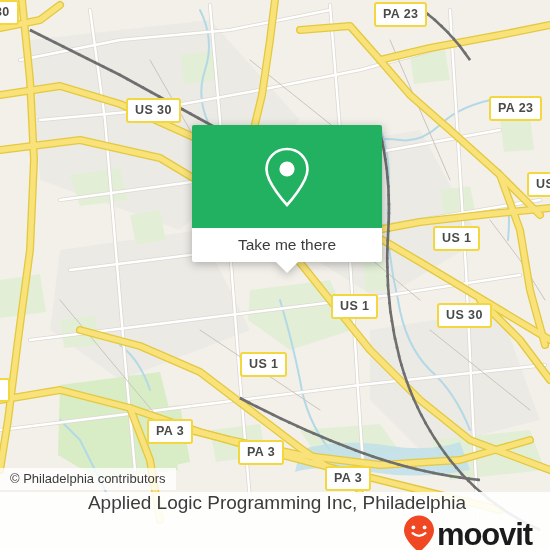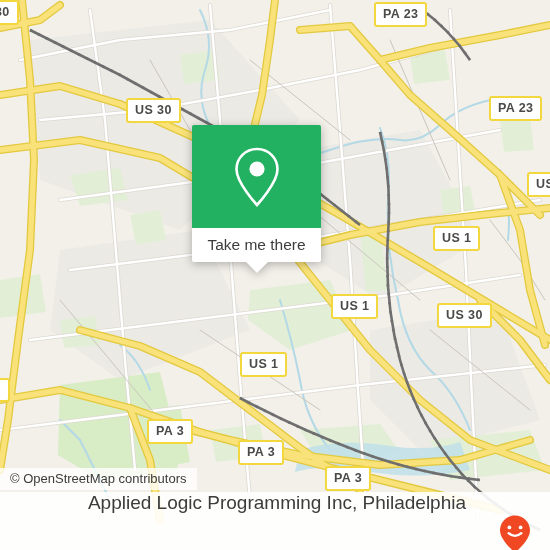--- a/index.html
+++ b/index.html
@@ -25,21 +25,21 @@
     line-height:1;
     padding:3.5px 7px 4.5px 7px;
     white-space:nowrap;
     box-sizing:border-box;
   }
 
   
   #poi-card{
     position:absolute;
     left:192px;top:125px;
-    width:129px;
+    width:190px;
     filter:drop-shadow(0 2px 5px rgba(0,0,0,.28));
   }
   #poi-card-green{
     background:#22b061;
     height:103px;
     display:flex;align-items:center;justify-content:center;
     border-radius:2px 2px 0 0;
   }
   #poi-card-label{
     background:#ffffff;
@@ -270,28 +270,29 @@
         <circle cx="27" cy="24" r="7.6" fill="#ffffff"></circle>
       </svg>
     </div>
     <div id="poi-card-label">
       <span>Take me there</span>
     </div>
     <div id="poi-card-pointer"></div>
   </div>
 
   <div id="attribution">
-    <span>© OpenStreetMap contributors</span>
+    <span>© Philadelphia contributors</span>
   </div>
 
   <div id="bottom-bar">
     <div id="bottom-title">Applied Logic Programming Inc, Philadelphia</div>
     <div id="brand">
       <svg width="34" height="40" viewBox="0 0 34 40">
         <path d="M17 1.5 C8.7 1.5 2 8.2 2 16.5 C2 26.5 17 38.5 17 38.5 C17 38.5 32 26.5 32 16.5 C32 8.2 25.3 1.5 17 1.5 Z" fill="#ef4823"></path>
         <circle cx="11.4" cy="13.4" r="1.9" fill="#ffffff"></circle>
         <circle cx="22.6" cy="13.4" r="1.9" fill="#ffffff"></circle>
         <path d="M10.6 19.2 Q17 24.6 23.4 19.2" fill="none" stroke="#ffffff" stroke-width="2.3" stroke-linecap="round"></path>
       </svg>
+      <span id="brand-wordmark">moovit</span>
     </div>
   </div>
 
 </div>
 
 </body></html>

